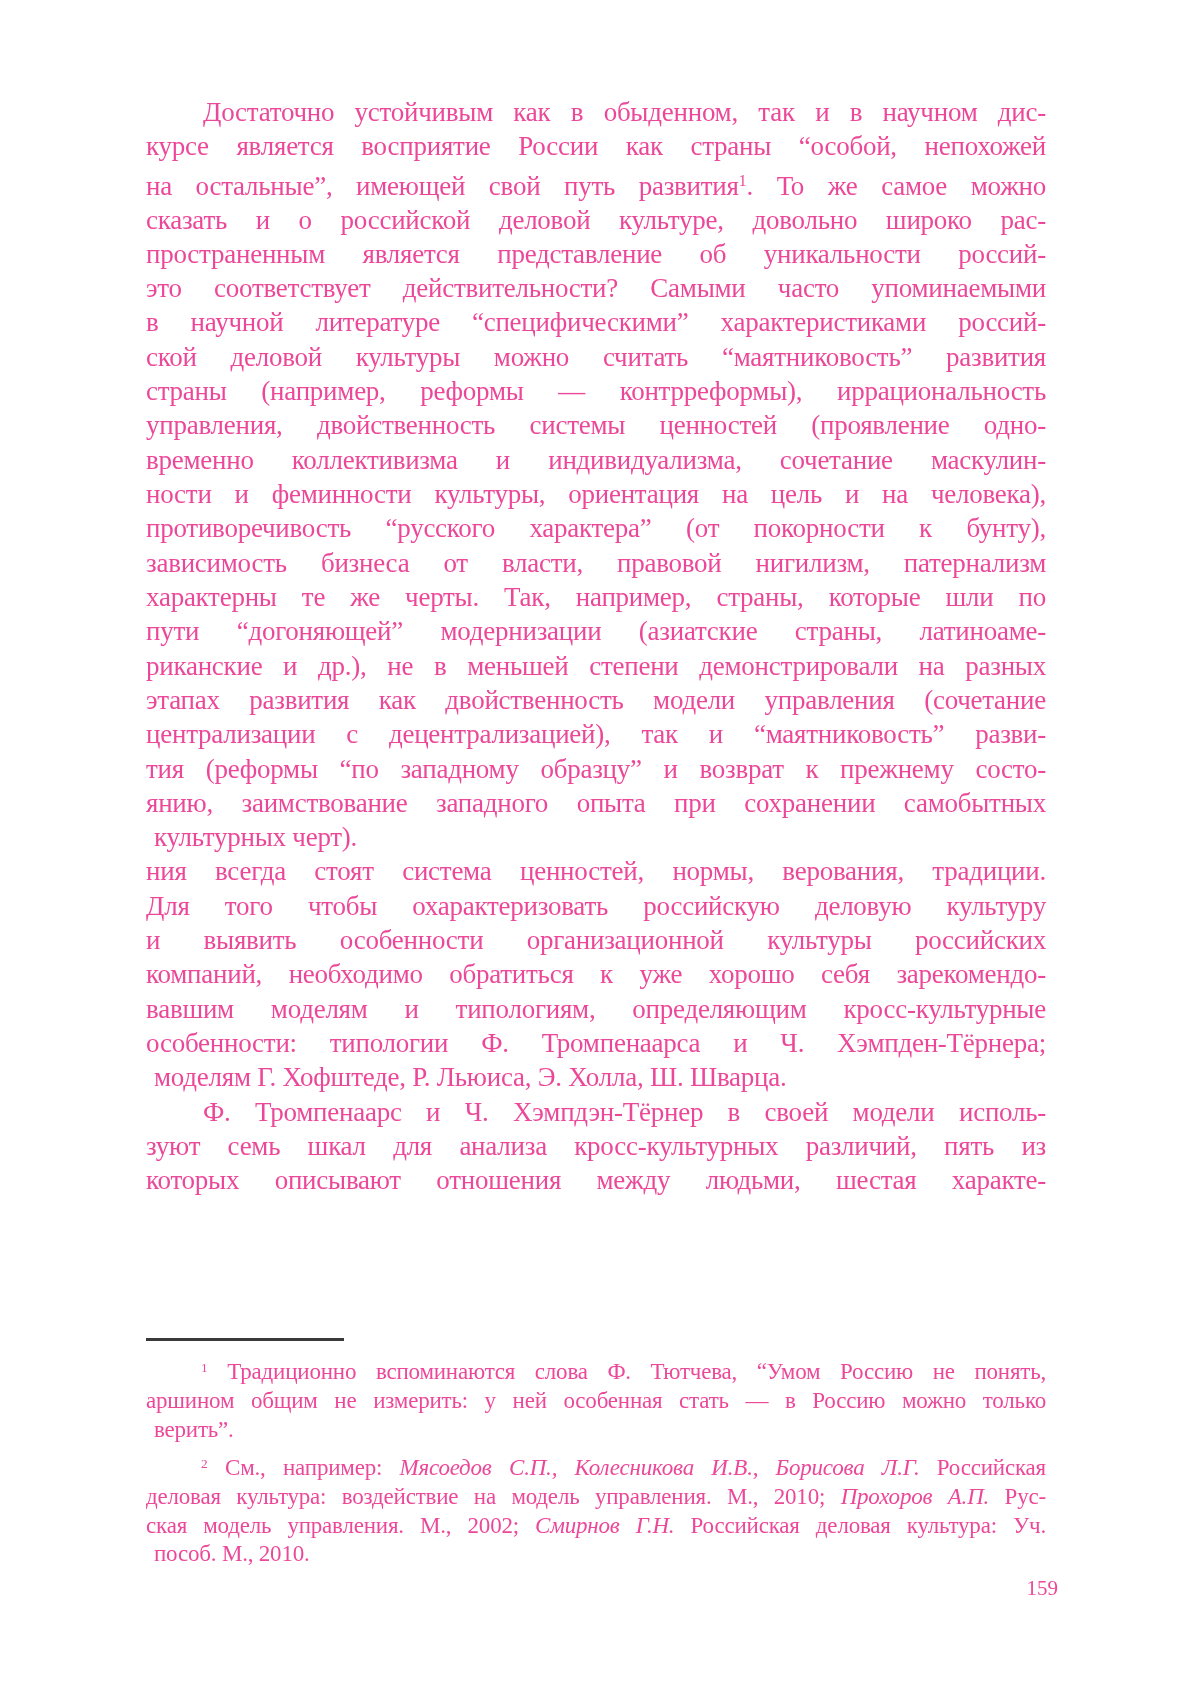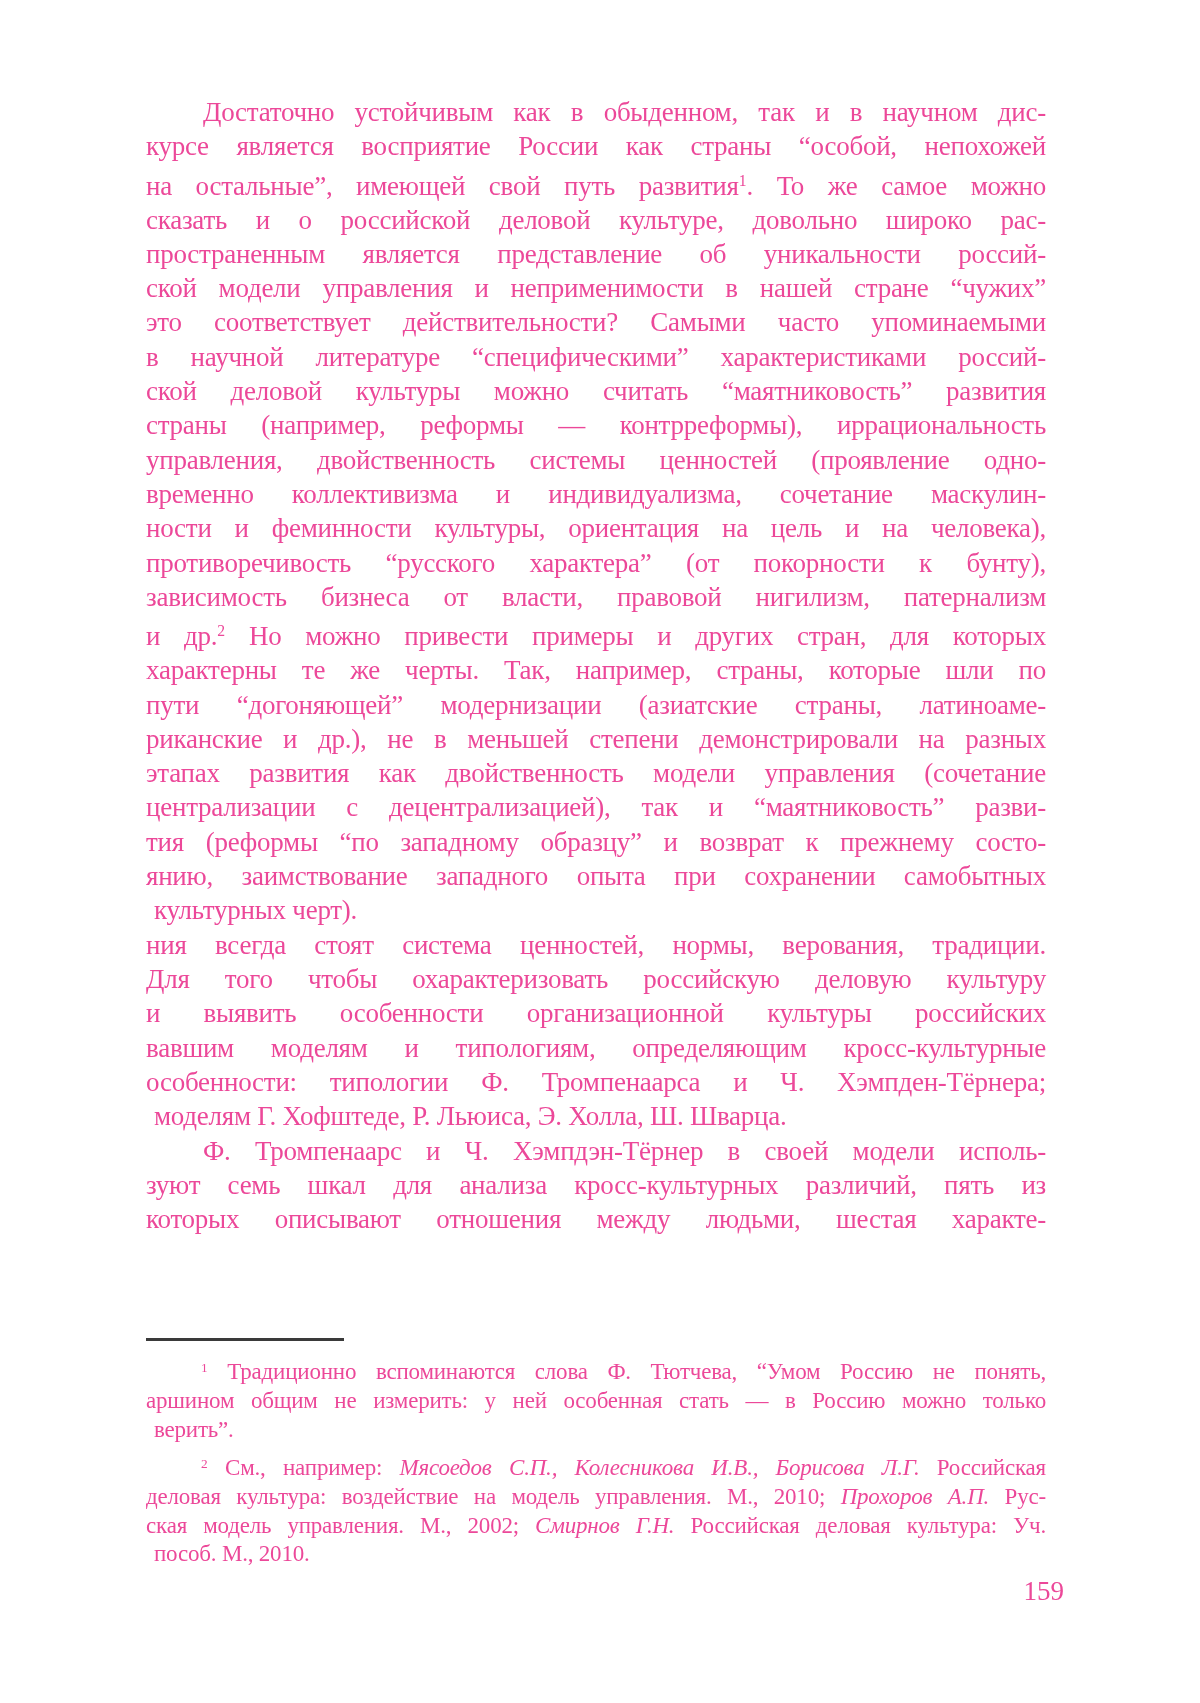--- a/index.html
+++ b/index.html
@@ -49,63 +49,62 @@
   .fn .ln.ind { text-indent: 55px; }
   .fn2-gap { height: 6px; }
   .it { font-style: italic; }
   .sup {
     font-size: 0.58em;
     vertical-align: 0.55em;
     letter-spacing: 0;
   }
   .page-number {
     position: absolute;
-    left: 164px;
+    left: 158px;
     top: 1576px;
     width: 900px;
     text-align: right;
-    font-size: 27px;
+    font-size: 21px;
   }
 </style>
 </head>
 <body>
 
 <div class="page">
 
   <div class="body-text">
     <div class="para">
         <div class="ln ind"><span>Достаточно устойчивым как в обыденном, так и в научном дис-</span></div>
         <div class="ln"><span>курсе является восприятие России как страны “особой, непохожей</span></div>
         <div class="ln"><span>на остальные”, имеющей свой путь развития</span><span class="sup">1</span><span>. То же самое можно</span></div>
         <div class="ln"><span>сказать и о российской деловой культуре, довольно широко рас-</span></div>
         <div class="ln"><span>пространенным является представление об уникальности россий-</span></div>
-        <div class="ln"><span>ской модели управления и неприменимости в нашей стране “чужих”</span></div>
         <div class="ln"><span>это соответствует действительности? Самыми часто упоминаемыми</span></div>
         <div class="ln"><span>в научной литературе “специфическими” характеристиками россий-</span></div>
         <div class="ln"><span>ской деловой культуры можно считать “маятниковость” развития</span></div>
         <div class="ln"><span>страны (например, реформы — контрреформы), иррациональность</span></div>
         <div class="ln"><span>управления, двойственность системы ценностей (проявление одно-</span></div>
         <div class="ln"><span>временно коллективизма и индивидуализма, сочетание маскулин-</span></div>
         <div class="ln"><span>ности и феминности культуры, ориентация на цель и на человека),</span></div>
         <div class="ln"><span>противоречивость “русского характера” (от покорности к бунту),</span></div>
         <div class="ln"><span>зависимость бизнеса от власти, правовой нигилизм, патернализм</span></div>
-        <div class="ln"><span>и др.</span><span class="sup">2</span><span> Но можно привести примеры и других стран, для которых</span></div>
         <div class="ln"><span>характерны те же черты. Так, например, страны, которые шли по</span></div>
         <div class="ln"><span>пути “догоняющей” модернизации (азиатские страны, латиноаме-</span></div>
         <div class="ln"><span>риканские и др.), не в меньшей степени демонстрировали на разных</span></div>
         <div class="ln"><span>этапах развития как двойственность модели управления (сочетание</span></div>
         <div class="ln"><span>централизации с децентрализацией), так и “маятниковость” разви-</span></div>
         <div class="ln"><span>тия (реформы “по западному образцу” и возврат к прежнему состо-</span></div>
         <div class="ln"><span>янию, заимствование западного опыта при сохранении самобытных</span></div>
         <div class="ln last"><span>культурных черт).</span></div>
       </div>
     <div class="para">
         <div class="ln"><span>ния всегда стоят система ценностей, нормы, верования, традиции.</span></div>
         <div class="ln"><span>Для того чтобы охарактеризовать российскую деловую культуру</span></div>
         <div class="ln"><span>и выявить особенности организационной культуры российских</span></div>
+        <div class="ln"><span>компаний, необходимо обратиться к уже хорошо себя зарекомендо-</span></div>
         <div class="ln"><span>вавшим моделям и типологиям, определяющим кросс-культурные</span></div>
         <div class="ln"><span>особенности: типологии Ф. Тромпенаарса и Ч. Хэмпден-Тёрнера;</span></div>
         <div class="ln last"><span>моделям Г. Хофштеде, Р. Льюиса, Э. Холла, Ш. Шварца.</span></div>
       </div>
     <div class="para">
         <div class="ln ind"><span>Ф. Тромпенаарс и Ч. Хэмпдэн-Тёрнер в своей модели исполь-</span></div>
         <div class="ln"><span>зуют семь шкал для анализа кросс-культурных различий, пять из</span></div>
         <div class="ln"><span>которых описывают отношения между людьми, шестая характе-</span></div>
       </div>
   </div>

